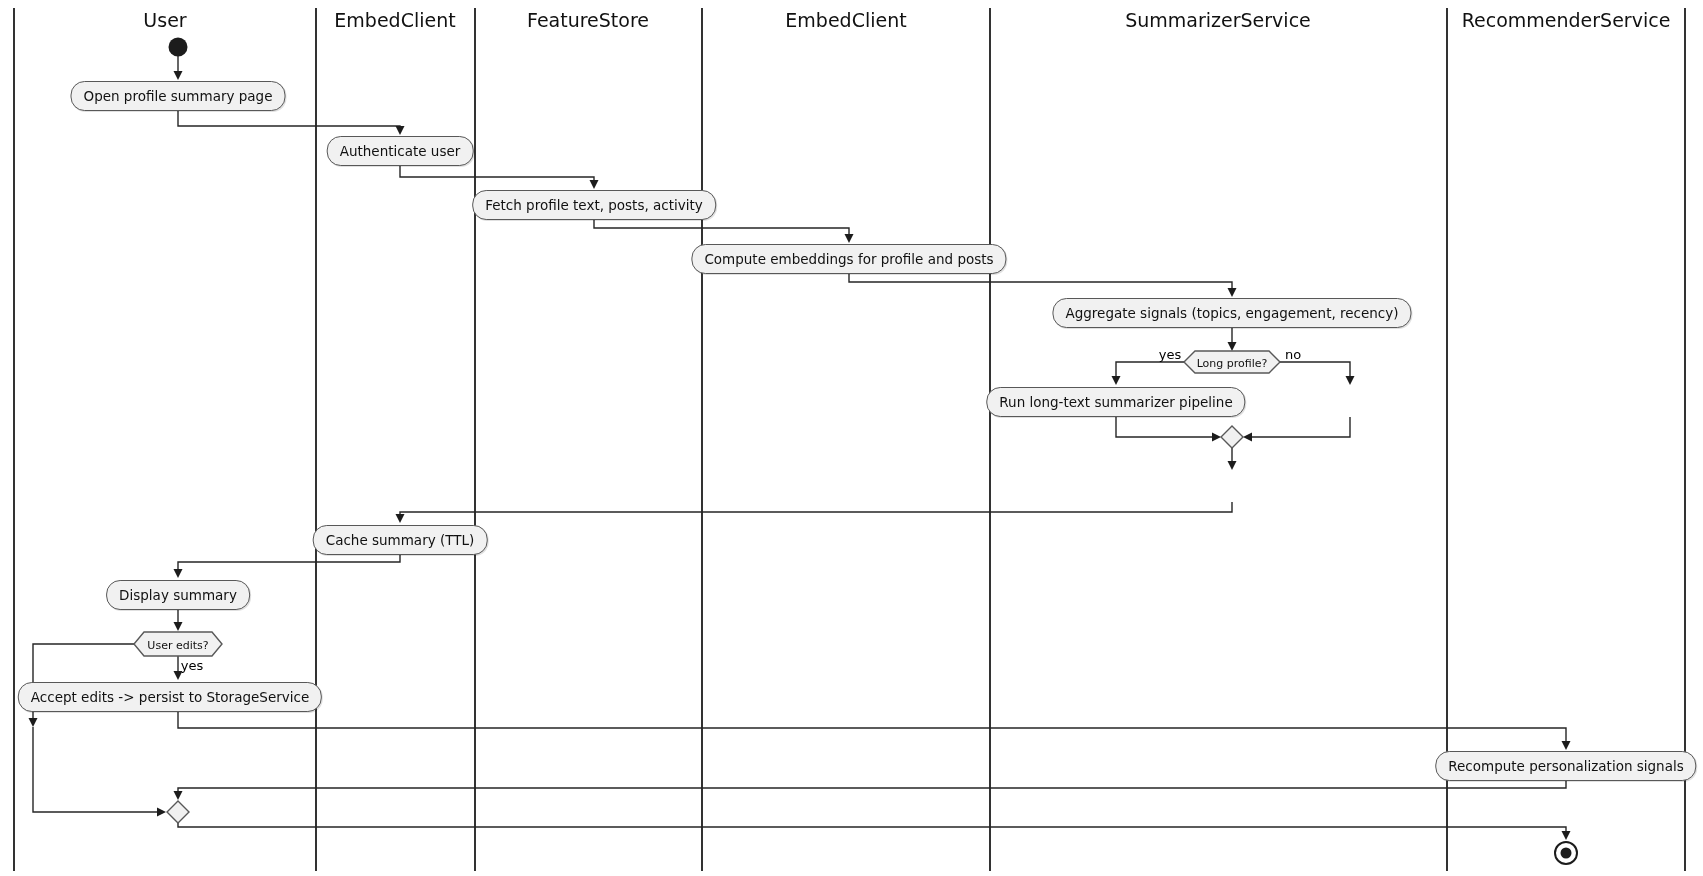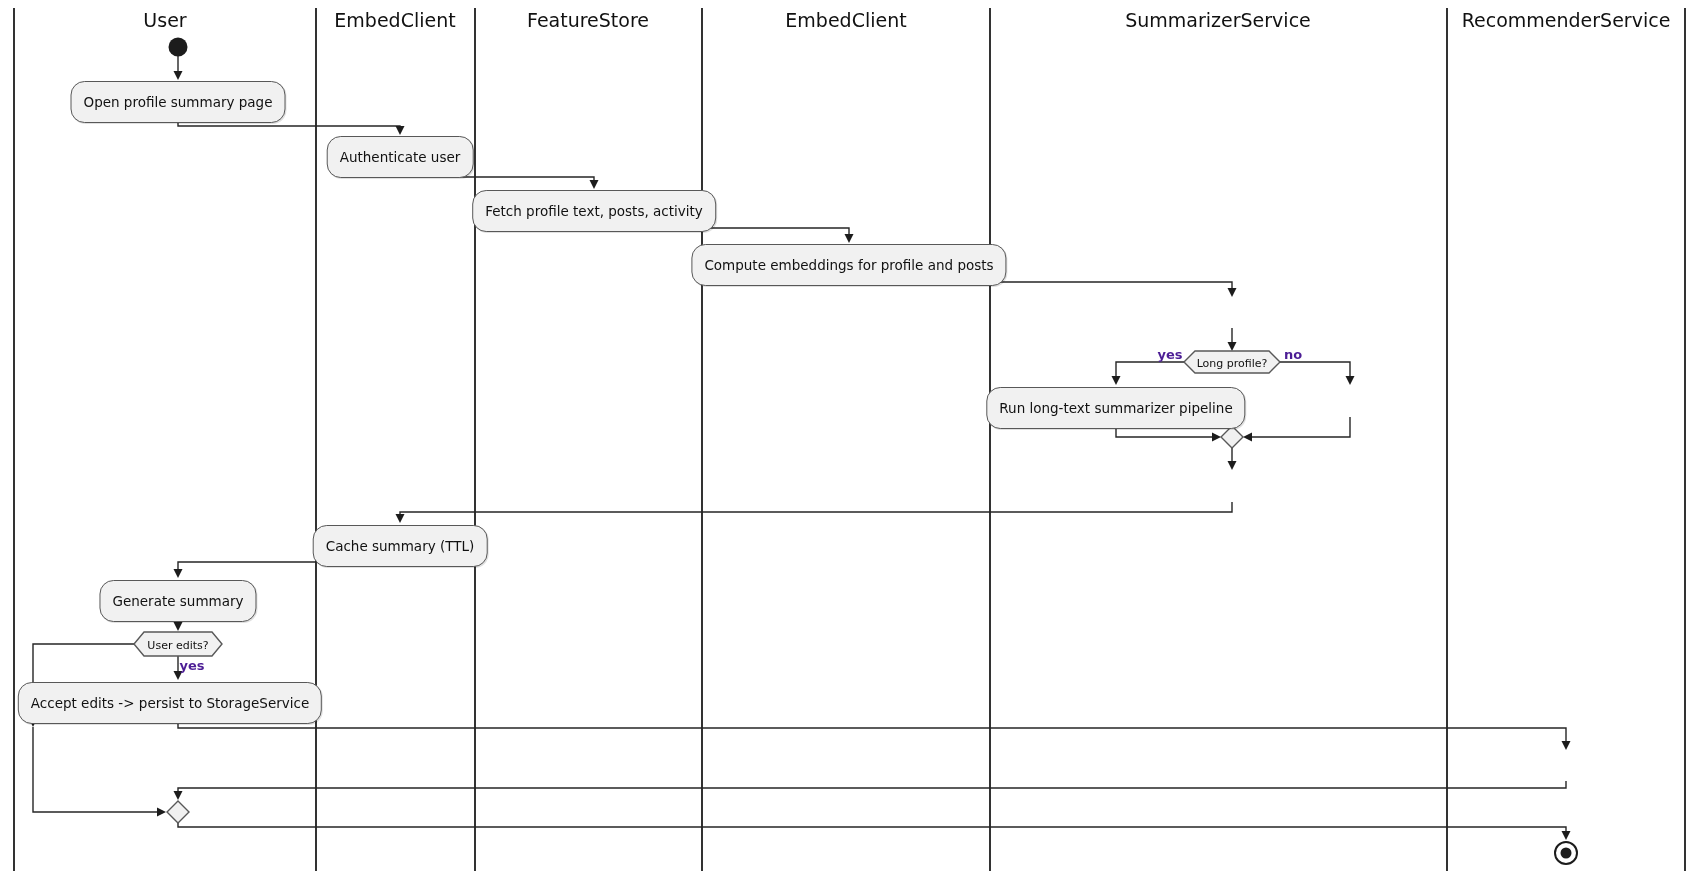--- a/index.html
+++ b/index.html
@@ -24,21 +24,21 @@
     top: 9px;
     transform: translateX(-50%);
     font-size: 19px;
     color: #111111;
     white-space: nowrap;
   }
   .activity {
     position: absolute;
     transform: translateX(-50%);
     box-sizing: border-box;
-    height: 42px;
+    height: 30px;
     display: flex;
     align-items: center;
     background: #f1f1f1;
     border: 1.5px solid #585858;
     border-radius: 14px;
     padding: 0 12px;
     font-size: 13.5px;
     color: #111111;
     white-space: nowrap;
     box-shadow: 1px 1px 0 rgba(0,0,0,0.12);
@@ -47,23 +47,22 @@
     position: absolute;
     transform: translate(-50%,-50%);
     font-size: 11px;
     color: #111111;
     white-space: nowrap;
   }
   .edge-label {
     position: absolute;
     transform: translate(-50%,-50%);
     font-size: 13px;
-    color: #4c1d95;
+    color: #000000;
     white-space: nowrap;
-    font-weight: bold;
   }
 </style>
 </head>
 <body>
 
 <div id="canvas">
 
   <svg id="wires" width="1703" height="876" viewBox="0 0 1703 876">
 
     <g stroke="#1c1c1c" stroke-width="1.8">
@@ -138,24 +137,26 @@
   <div class="lane-header" style="left:395px">EmbedClient</div>
   <div class="lane-header" style="left:588px">FeatureStore</div>
   <div class="lane-header" style="left:846px">EmbedClient</div>
   <div class="lane-header" style="left:1218px">SummarizerService</div>
   <div class="lane-header" style="left:1566px">RecommenderService</div>
 
   <div class="activity" style="left:178px;  top:81px">Open profile summary page</div>
   <div class="activity" style="left:400px;  top:136px">Authenticate user</div>
   <div class="activity" style="left:594px;  top:190px">Fetch profile text, posts, activity</div>
   <div class="activity" style="left:849px;  top:244px">Compute embeddings for profile and posts</div>
+  <div class="activity" style="left:1232px; top:298px">Aggregate signals (topics, engagement, recency)</div>
   <div class="activity" style="left:1116px; top:387px">Run long-text summarizer pipeline</div>
   <div class="activity" style="left:400px;  top:525px">Cache summary (TTL)</div>
-  <div class="activity" style="left:178px;  top:580px">Generate summary</div>
+  <div class="activity" style="left:178px;  top:580px">Display summary</div>
   <div class="activity" style="left:170px;  top:682px">Accept edits -&gt; persist to StorageService</div>
+  <div class="activity" style="left:1566px; top:751px">Recompute personalization signals</div>
 
   <div class="hex-label" style="left:1232px; top:363px">Long profile?</div>
   <div class="hex-label" style="left:178px;  top:645px">User edits?</div>
 
   <div class="edge-label" style="left:1170px; top:354px">yes</div>
   <div class="edge-label" style="left:1293px; top:354px">no</div>
   <div class="edge-label" style="left:192px;  top:665px">yes</div>
 
 </div>
 

